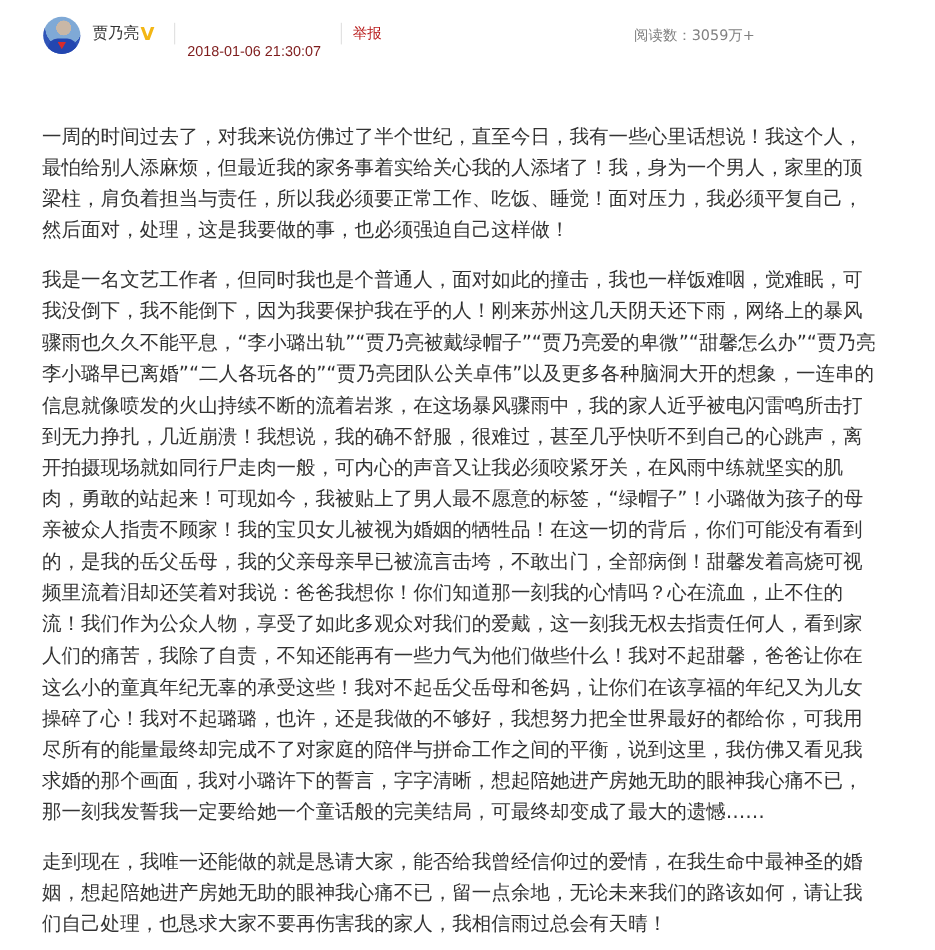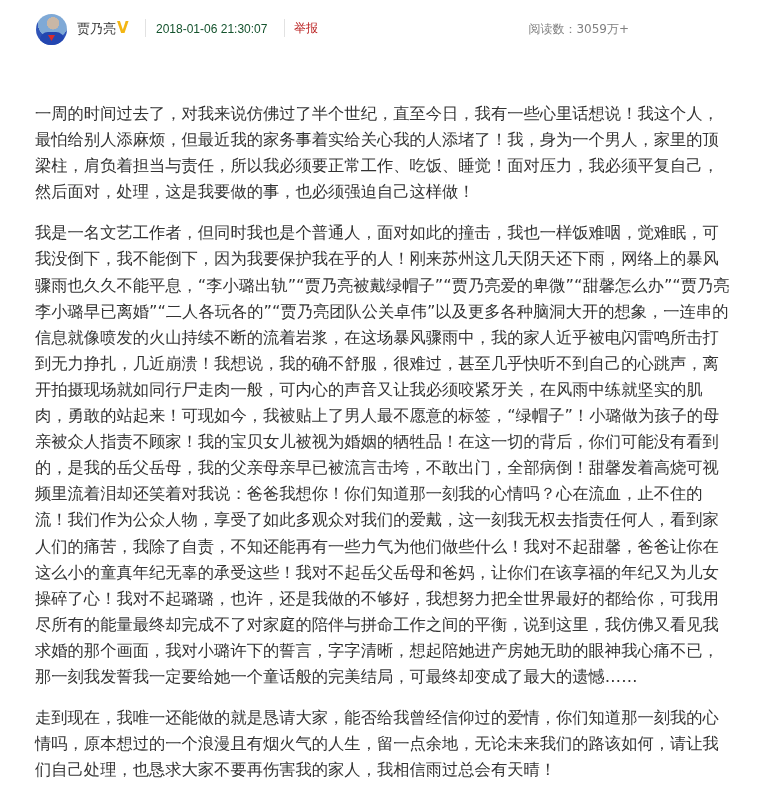--- a/index.html
+++ b/index.html
@@ -6,21 +6,21 @@
   body { width: 779px; height: 792px; overflow: hidden; position: relative;
          font-family: "DejaVu Sans", "Liberation Sans", sans-serif; }
   .header { position: absolute; left: 0; top: 0; width: 672px; height: 60px; }
   .avatar { position: absolute; left: 36px; top: 14px; width: 31px; height: 31px; border-radius: 50%;
             overflow: hidden; background: radial-gradient(circle at 55% 30%, #c9b7a6 0 22%, #7fa9d6 23% 55%, #2f54b8 56%); }
   .avatar .shirt { position: absolute; left: 4px; top: 18px; width: 24px; height: 14px; background: #2346b0; border-radius: 8px 8px 0 0; }
   .avatar .emblem { position: absolute; left: 12px; top: 21px; width: 7px; height: 6px; background: #d92b2b; clip-path: polygon(0 0,100% 0,50% 100%); }
   .username { position: absolute; left: 77px; top: 20px; font-size: 13px; color: #333333; line-height: 18px; }
   .verified { position: absolute; left: 117px; top: 19px; font-size: 15px; font-weight: bold; color: #f3b614; line-height: 18px; }
   .sep { position: absolute; top: 19px; width: 1px; height: 18px; background: #e2e2e2; }
-  .timestamp { position: absolute; left: 156px; top: 21px; font-size: 12px; color: #14532d; line-height: 16px; font-family: "Liberation Sans", sans-serif; }
+  .timestamp { position: absolute; left: 156px; top: 35px; font-size: 12px; color: #7f1d1d; line-height: 16px; font-family: "Liberation Sans", sans-serif; }
   .report { position: absolute; left: 294px; top: 20px; font-size: 12px; color: #b91c1c; line-height: 17px; }
   .reads { position: absolute; right: 43px; top: 21px; font-size: 12px; color: #808080; line-height: 16px; margin-left: 21px; }
   .content { position: absolute; left: 35px; top: 87px; width: 696px; }
   .para { margin: 14px 0 15px 0; font-size: 16.3px; line-height: 26.1px; color: #333333; letter-spacing: 0px; text-align: left; word-break: break-all; }
 </style>
 </head>
 <body>
 
 <div class="header">
   <div class="avatar">
@@ -32,14 +32,14 @@
   <span class="sep" style="left:145px;"></span>
   <span class="timestamp">2018-01-06 21:30:07</span>
   <span class="sep" style="left:284px;"></span>
   <span class="report">举报</span>
   <span class="reads">阅读数：3059万+</span>
 </div>
 
 <div class="content">
   <p class="para">一周的时间过去了，对我来说仿佛过了半个世纪，直至今日，我有一些心里话想说！我这个人，最怕给别人添麻烦，但最近我的家务事着实给关心我的人添堵了！我，身为一个男人，家里的顶梁柱，肩负着担当与责任，所以我必须要正常工作、吃饭、睡觉！面对压力，我必须平复自己，然后面对，处理，这是我要做的事，也必须强迫自己这样做！</p>
   <p class="para">我是一名文艺工作者，但同时我也是个普通人，面对如此的撞击，我也一样饭难咽，觉难眠，可我没倒下，我不能倒下，因为我要保护我在乎的人！刚来苏州这几天阴天还下雨，网络上的暴风骤雨也久久不能平息，“李小璐出轨”“贾乃亮被戴绿帽子”“贾乃亮爱的卑微”“甜馨怎么办”“贾乃亮李小璐早已离婚”“二人各玩各的”“贾乃亮团队公关卓伟”以及更多各种脑洞大开的想象，一连串的信息就像喷发的火山持续不断的流着岩浆，在这场暴风骤雨中，我的家人近乎被电闪雷鸣所击打到无力挣扎，几近崩溃！我想说，我的确不舒服，很难过，甚至几乎快听不到自己的心跳声，离开拍摄现场就如同行尸走肉一般，可内心的声音又让我必须咬紧牙关，在风雨中练就坚实的肌肉，勇敢的站起来！可现如今，我被贴上了男人最不愿意的标签，“绿帽子”！小璐做为孩子的母亲被众人指责不顾家！我的宝贝女儿被视为婚姻的牺牲品！在这一切的背后，你们可能没有看到的，是我的岳父岳母，我的父亲母亲早已被流言击垮，不敢出门，全部病倒！甜馨发着高烧可视频里流着泪却还笑着对我说：爸爸我想你！你们知道那一刻我的心情吗？心在流血，止不住的流！我们作为公众人物，享受了如此多观众对我们的爱戴，这一刻我无权去指责任何人，看到家人们的痛苦，我除了自责，不知还能再有一些力气为他们做些什么！我对不起甜馨，爸爸让你在这么小的童真年纪无辜的承受这些！我对不起岳父岳母和爸妈，让你们在该享福的年纪又为儿女操碎了心！我对不起璐璐，也许，还是我做的不够好，我想努力把全世界最好的都给你，可我用尽所有的能量最终却完成不了对家庭的陪伴与拼命工作之间的平衡，说到这里，我仿佛又看见我求婚的那个画面，我对小璐许下的誓言，字字清晰，想起陪她进产房她无助的眼神我心痛不已，那一刻我发誓我一定要给她一个童话般的完美结局，可最终却变成了最大的遗憾……</p>
-  <p class="para">走到现在，我唯一还能做的就是恳请大家，能否给我曾经信仰过的爱情，你们知道那一刻我的心情吗，原本想过的一个浪漫且有烟火气的人生，留一点余地，无论未来我们的路该如何，请让我们自己处理，也恳求大家不要再伤害我的家人，我相信雨过总会有天晴！</p>
+  <p class="para">走到现在，我唯一还能做的就是恳请大家，能否给我曾经信仰过的爱情，在我生命中最神圣的婚姻，想起陪她进产房她无助的眼神我心痛不已，留一点余地，无论未来我们的路该如何，请让我们自己处理，也恳求大家不要再伤害我的家人，我相信雨过总会有天晴！</p>
 </div>
 
 </body></html>

